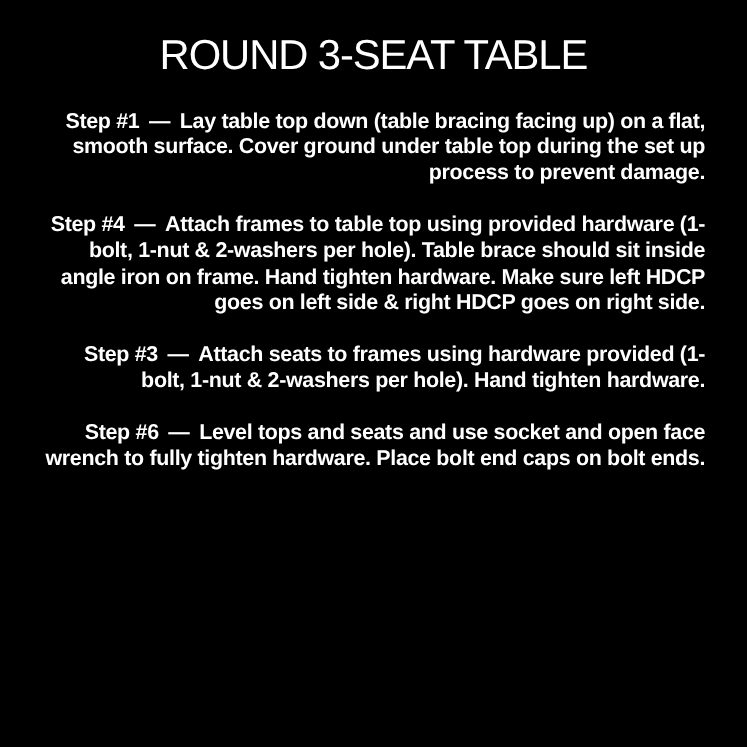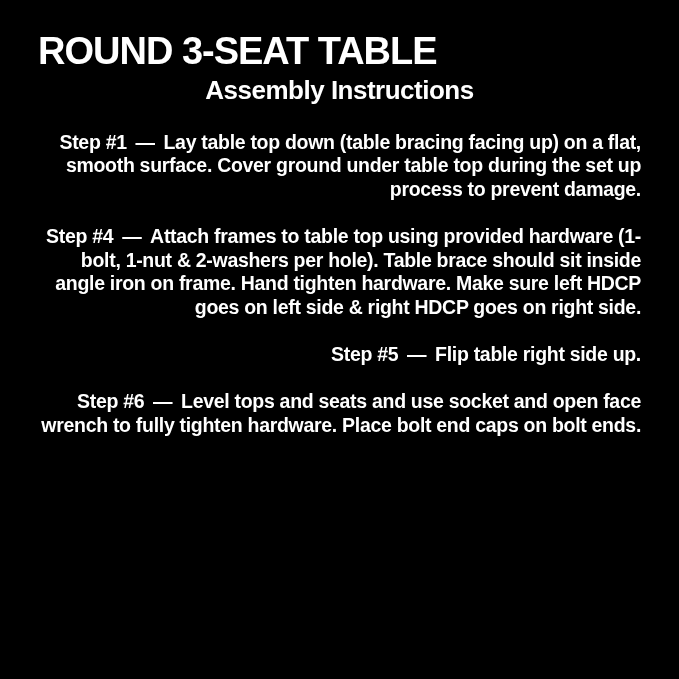--- a/index.html
+++ b/index.html
@@ -13,23 +13,23 @@
     height: 679px;
     background: #000000;
     color: #ffffff;
     font-family: "Liberation Sans", "DejaVu Sans", sans-serif;
     box-sizing: border-box;
     padding: 30px 38px 0 38px;
     overflow: hidden;
   }
   .title {
     margin: 0;
-    text-align: left;
+    text-align: center;
     font-size: 38px;
-    font-weight: 700;
+    font-weight: 400;
     letter-spacing: -1px;
     line-height: 1.15;
   }
   .subtitle {
     margin: 2px 0 0 0;
     text-align: center;
     font-size: 26px;
     font-weight: 800;
     letter-spacing: -0.5px;
     line-height: 1.15;
@@ -47,26 +47,25 @@
   }
   .step .dash {
     margin: 0 0.45em;
   }
 </style>
 </head>
 <body>
 
 <div class="page">
   <h1 class="title">ROUND 3-SEAT TABLE</h1>
-  <h2 class="subtitle">Assembly Instructions</h2>
 
   <div class="steps">
     <p class="step"><span>Step #1</span><span class="dash">—</span><span>Lay table top down (table bracing facing up) on a flat, smooth surface. Cover ground under table top during the set up process to prevent damage.</span></p>
 
     <p class="step"><span>Step #4</span><span class="dash">—</span><span>Attach frames to table top using provided hardware (1-bolt, 1-nut &amp; 2-washers per hole). Table brace should sit inside angle iron on frame. Hand tighten hardware. Make sure left HDCP goes on left side &amp; right HDCP goes on right side.</span></p>
 
+    <p class="step"><span>Step #3</span><span class="dash">—</span><span>Attach seats to frames using hardware provided (1-bolt, 1-nut &amp; 2-washers per hole). Hand tighten hardware.</span></p>
 
 
-    <p class="step"><span>Step #5</span><span class="dash">—</span><span>Flip table right side up.</span></p>
 
     <p class="step"><span>Step #6</span><span class="dash">—</span><span>Level tops and seats and use socket and open face wrench to fully tighten hardware. Place bolt end caps on bolt ends.</span></p>
   </div>
 </div>
 
 </body></html>

